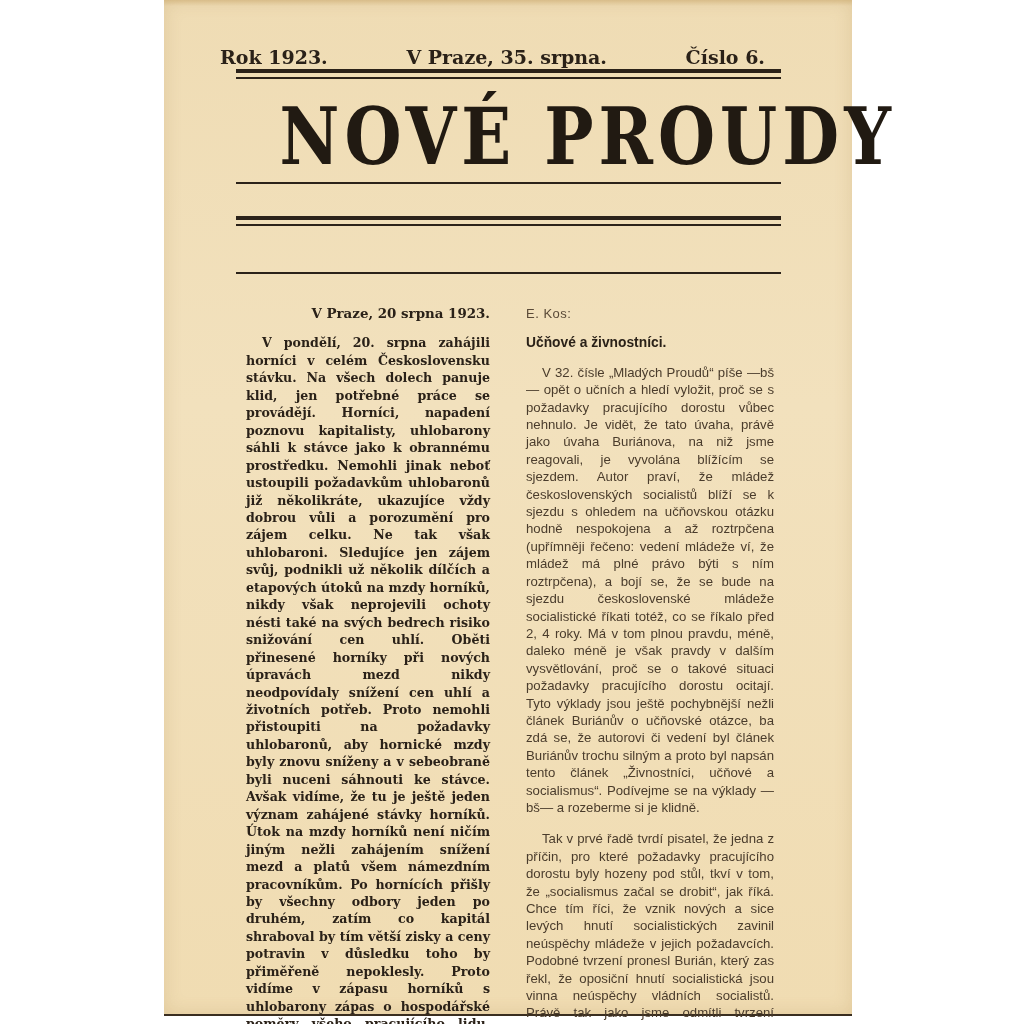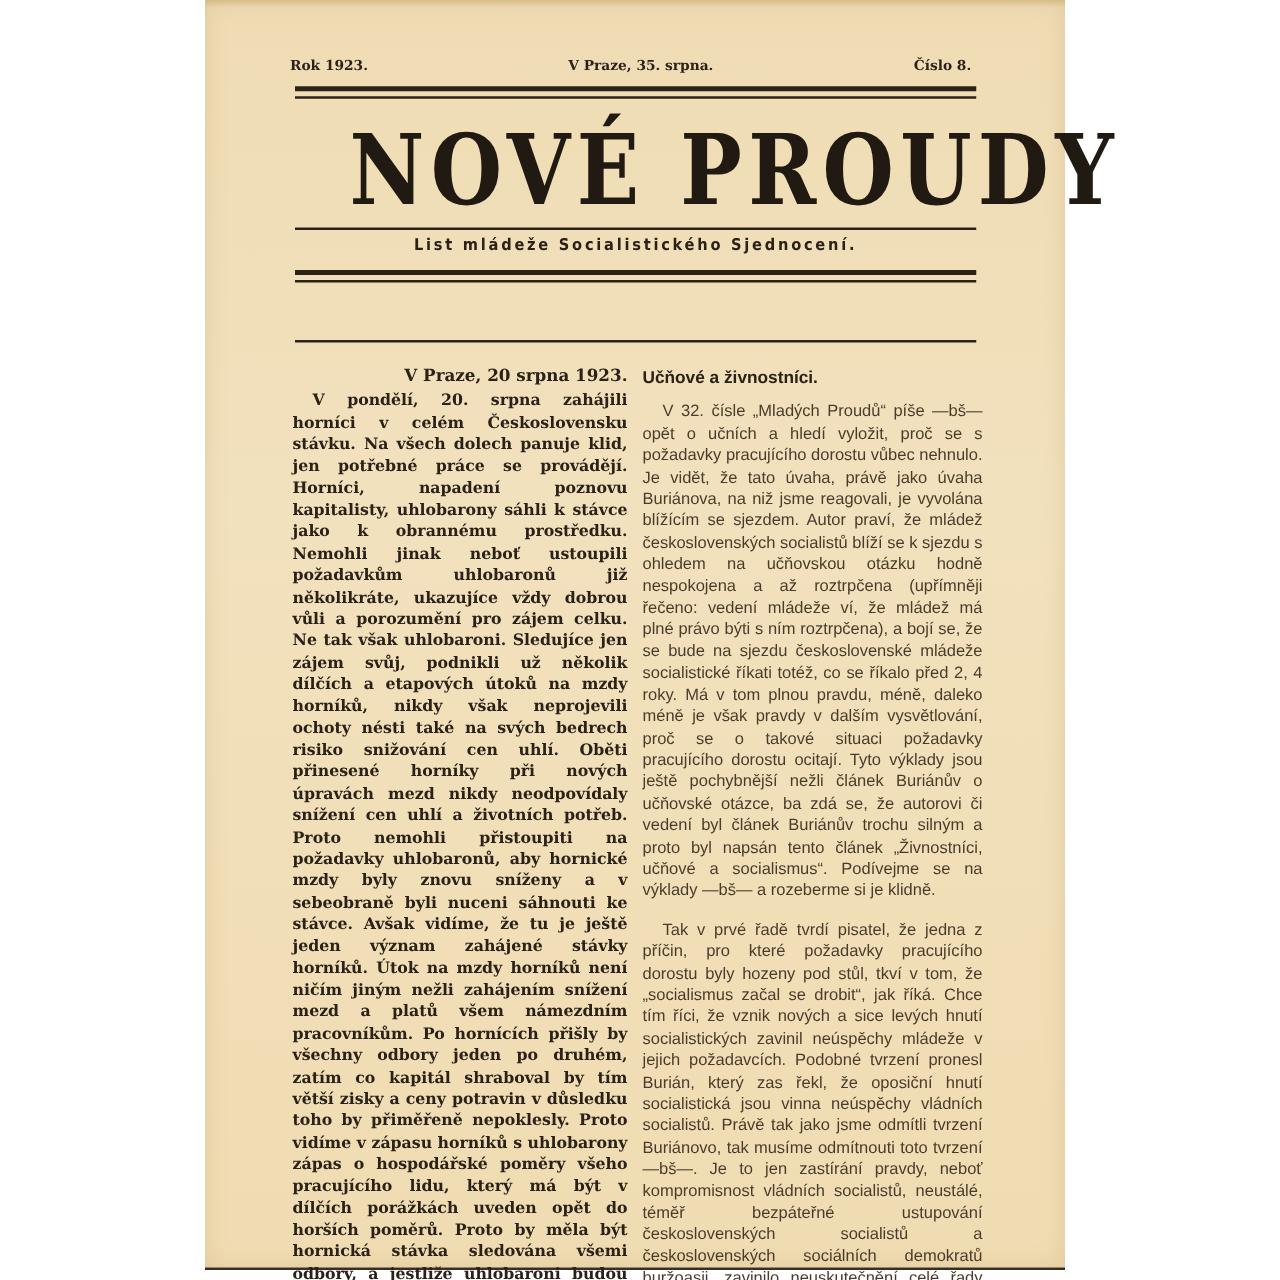--- a/index.html
+++ b/index.html
@@ -11,23 +11,23 @@
     position: absolute; left: 164px; top: 0; width: 688px; height: 1014px;
     background: linear-gradient(180deg, #efdcb4 0%, #f2e1bd 40%, #f0dcb2 100%);
     box-shadow: inset 0 0 18px rgba(150,110,50,0.18);
     border-bottom: 2px solid #3a2e20;
   }
   .paper:before {
     content:""; position:absolute; left:0; top:0; right:0; height:6px;
     background: linear-gradient(180deg, rgba(190,150,80,0.35), rgba(0,0,0,0));
   }
   .topline {
-    position: absolute; top: 46px; left: 68px; width: 545px;
+    position: absolute; top: 46px; left: 56px; width: 545px;
     display: flex; justify-content: space-between;
-    font-family: "DejaVu Serif", serif; font-weight: bold; font-size: 11px; color: #2a2118;
+    font-family: "DejaVu Serif", serif; font-weight: bold; font-size: 19px; color: #2a2118;
   }
   .rule-thick { position: absolute; left: 72px; width: 545px; height: 4px; background: #2b2219; }
   .rule-thin  { position: absolute; left: 72px; width: 545px; height: 2px; background: #2b2219; }
   .masthead {
     position: absolute; top: 94px; left: 72px; width: 545px; height: 85px;
     text-align: center;
     font-family: "DejaVu Serif", serif; font-weight: bold;
     font-size: 78px; line-height: 85px; color: #211a12;
     letter-spacing: 6px;
     transform: scaleX(0.84); transform-origin: center;
@@ -53,59 +53,59 @@
   .col-left {
     left: 70px; width: 268px;
     font-family: "DejaVu Serif", serif; font-weight: bold;
     font-size: 12.6px; line-height: 17.45px;
   }
   .col-right {
     left: 350px; width: 272px;
     font-family: "Liberation Sans", sans-serif;
     font-size: 13.2px; line-height: 17.4px; color: #4a3c2c;
   }
-  .col p { margin: 0; }
+  .col p { margin: 12px; }
   .dateline { text-align: right; font-size: 13.4px; margin-bottom: 1px !important; }
   .indent { text-indent: 16px; }
   .author { font-family: "Liberation Sans", sans-serif; color: #5a4a38; margin-bottom: 12px !important; font-size: 13px; letter-spacing: 0.5px; }
   .article-title { font-weight: bold; color: #2a2118; font-size: 13.8px; margin-bottom: 10px !important; }
   .para-gap { margin-top: 14px !important; }
 </style>
 </head>
 <body>
 
 <div class="paper">
 
   <div class="topline">
     <span>Rok 1923.</span>
     <span>V Praze, 35. srpna.</span>
-    <span>Číslo 8.</span>
+    <span>Číslo 6.</span>
   </div>
 
   <div class="rule-thick" style="top:69px;"></div>
   <div class="rule-thin" style="top:77px;"></div>
 
   <div class="masthead">NOVÉ PROUDY</div>
 
   <div class="rule-thin" style="top:182px;"></div>
 
-  <div class="subtitle">List mládeže Socialistického Sjednocení.</div>
 
   <div class="rule-thick" style="top:216px;"></div>
   <div class="rule-thin" style="top:224px;"></div>
 
   <div class="imprint">
   </div>
 
   <div class="rule-thin" style="top:272px;"></div>
 
   <div class="col col-left">
     <p class="dateline">V Praze, 20 srpna 1923.</p>
     <p class="indent">V pondělí, 20. srpna zahájili horníci v celém Československu stávku. Na všech dolech panuje klid, jen potřebné práce se provádějí. Horníci, napadení poznovu kapitalisty, uhlobarony sáhli k stávce jako k obrannému prostředku. Nemohli jinak neboť ustoupili požadavkům uhlobaronů již několikráte, ukazujíce vždy dobrou vůli a porozumění pro zájem celku. Ne tak však uhlobaroni. Sledujíce jen zájem svůj, podnikli už několik dílčích a etapových útoků na mzdy horníků, nikdy však neprojevili ochoty nésti také na svých bedrech risiko snižování cen uhlí. Oběti přinesené horníky při nových úpravách mezd nikdy neodpovídaly snížení cen uhlí a životních potřeb. Proto nemohli přistoupiti na požadavky uhlobaronů, aby hornické mzdy byly znovu sníženy a v sebeobraně byli nuceni sáhnouti ke stávce. Avšak vidíme, že tu je ještě jeden význam zahájené stávky horníků. Útok na mzdy horníků není ničím jiným nežli zahájením snížení mezd a platů všem námezdním pracovníkům. Po hornících přišly by všechny odbory jeden po druhém, zatím co kapitál shraboval by tím větší zisky a ceny potravin v důsledku toho by přiměřeně nepoklesly. Proto vidíme v zápasu horníků s uhlobarony zápas o hospodářské poměry všeho pracujícího lidu, který má být v dílčích porážkách uveden opět do horších poměrů. Proto by měla být hornická stávka sledována všemi odbory, a jestliže uhlobaroni budou chtíti ji co nejdéle protahovat a stát nebude jeviti ochoty učiniti nátlak na ně — pak měla by být stávka horníků podpořena ostatními odborovými organisacemi dělnickými, zejména železničářskými, aby tu byl sveden rozhodný boj s kapitálem, jehož drzost a troufalost vůči dělnictvu stále vzrůstá! Pozdravujeme naše stávkující soudruhy horníky, vítáme jejich boj, spravedlivý a nutný, a přejeme jejich stávce zdar!</p>
   </div>
 
   <div class="col col-right">
+    <p class="author">E. Kos:</p>
     <p class="article-title">Učňové a živnostníci.</p>
     <p class="indent">V 32. čísle „Mladých Proudů“ píše —bš— opět o učních a hledí vyložit, proč se s požadavky pracujícího dorostu vůbec nehnulo. Je vidět, že tato úvaha, právě jako úvaha Buriánova, na niž jsme reagovali, je vyvolána blížícím se sjezdem. Autor praví, že mládež československých socialistů blíží se k sjezdu s ohledem na učňovskou otázku hodně nespokojena a až roztrpčena (upřímněji řečeno: vedení mládeže ví, že mládež má plné právo býti s ním roztrpčena), a bojí se, že se bude na sjezdu československé mládeže socialistické říkati totéž, co se říkalo před 2, 4 roky. Má v tom plnou pravdu, méně, daleko méně je však pravdy v dalším vysvětlování, proč se o takové situaci požadavky pracujícího dorostu ocitají. Tyto výklady jsou ještě pochybnější nežli článek Buriánův o učňovské otázce, ba zdá se, že autorovi či vedení byl článek Buriánův trochu silným a proto byl napsán tento článek „Živnostníci, učňové a socialismus“. Podívejme se na výklady —bš— a rozeberme si je klidně.</p>
     <p class="indent para-gap">Tak v prvé řadě tvrdí pisatel, že jedna z příčin, pro které požadavky pracujícího dorostu byly hozeny pod stůl, tkví v tom, že „socialismus začal se drobit“, jak říká. Chce tím říci, že vznik nových a sice levých hnutí socialistických zavinil neúspěchy mládeže v jejich požadavcích. Podobné tvrzení pronesl Burián, který zas řekl, že oposiční hnutí socialistická jsou vinna neúspěchy vládních socialistů. Právě tak jako jsme odmítli tvrzení Buriánovo, tak musíme odmítnouti toto tvrzení —bš—. Je to jen zastírání pravdy, neboť kompromisnost vládních socialistů, neustálé, téměř bezpáteřné ustupování československých socialistů a československých sociálních demokratů buržoasii, zavinilo neuskutečnění celé řady sociálních reforem a tu-</p>
   </div>
 
 </div>
 
 </body></html>

